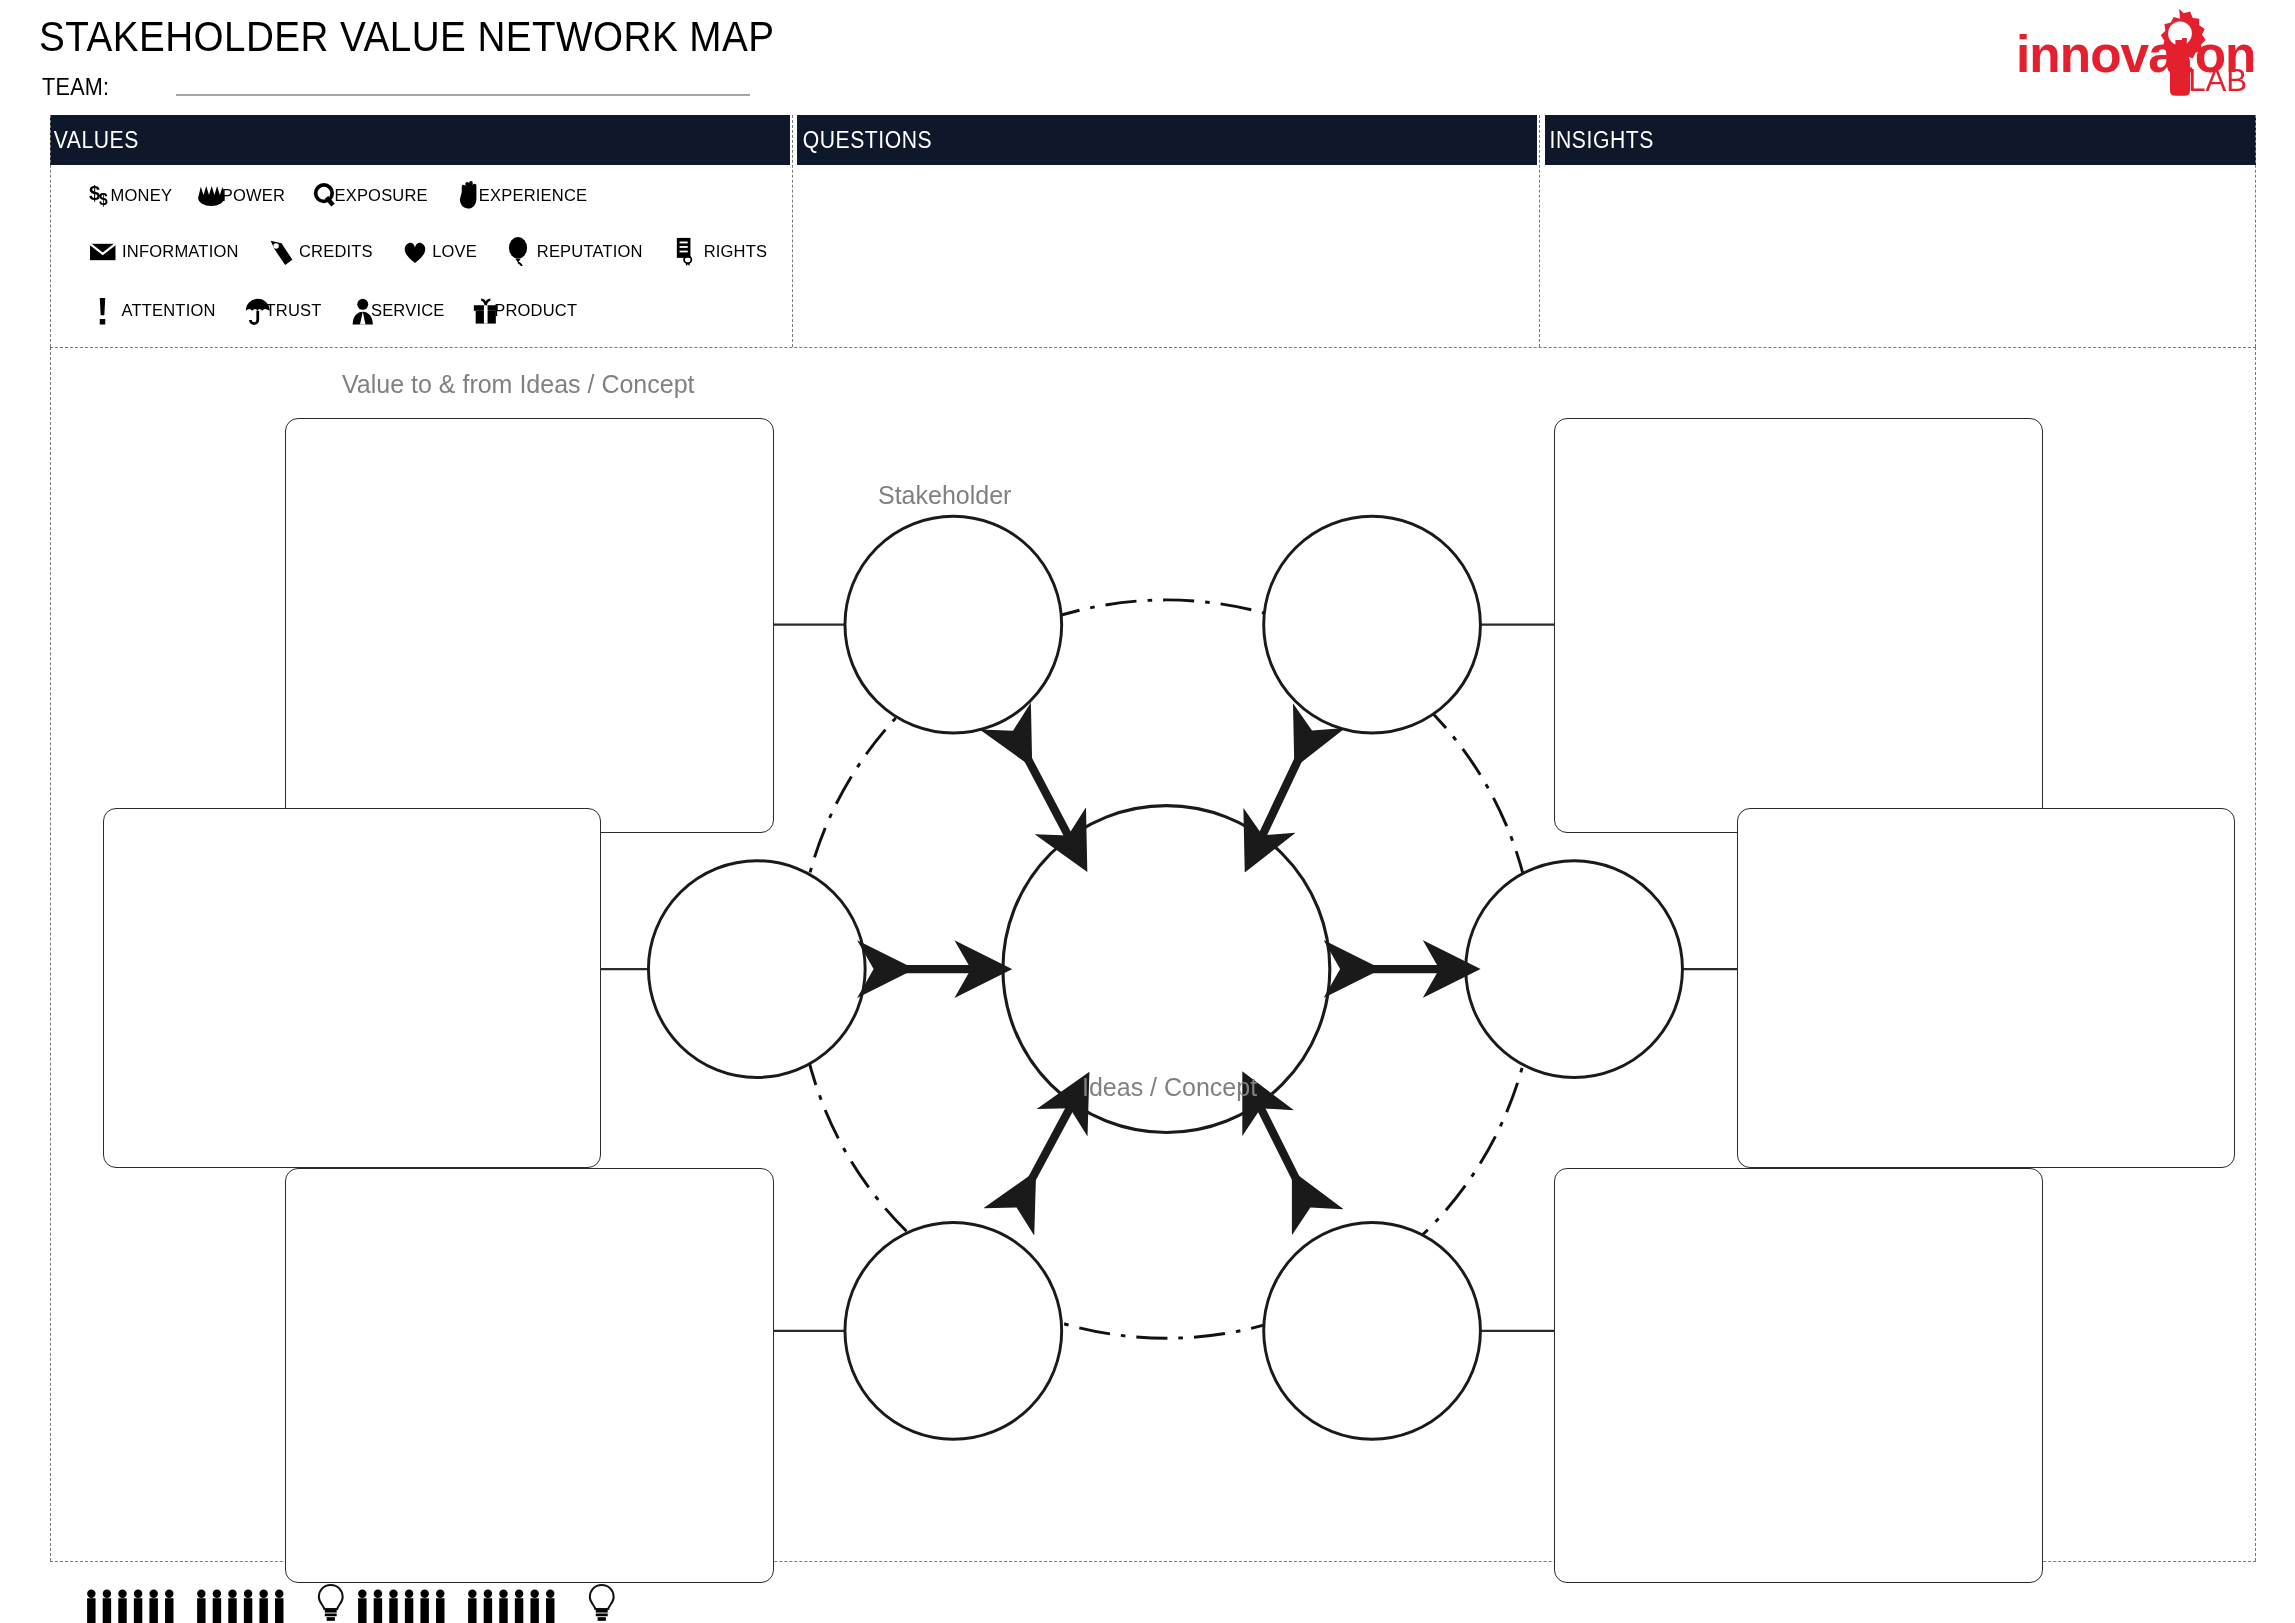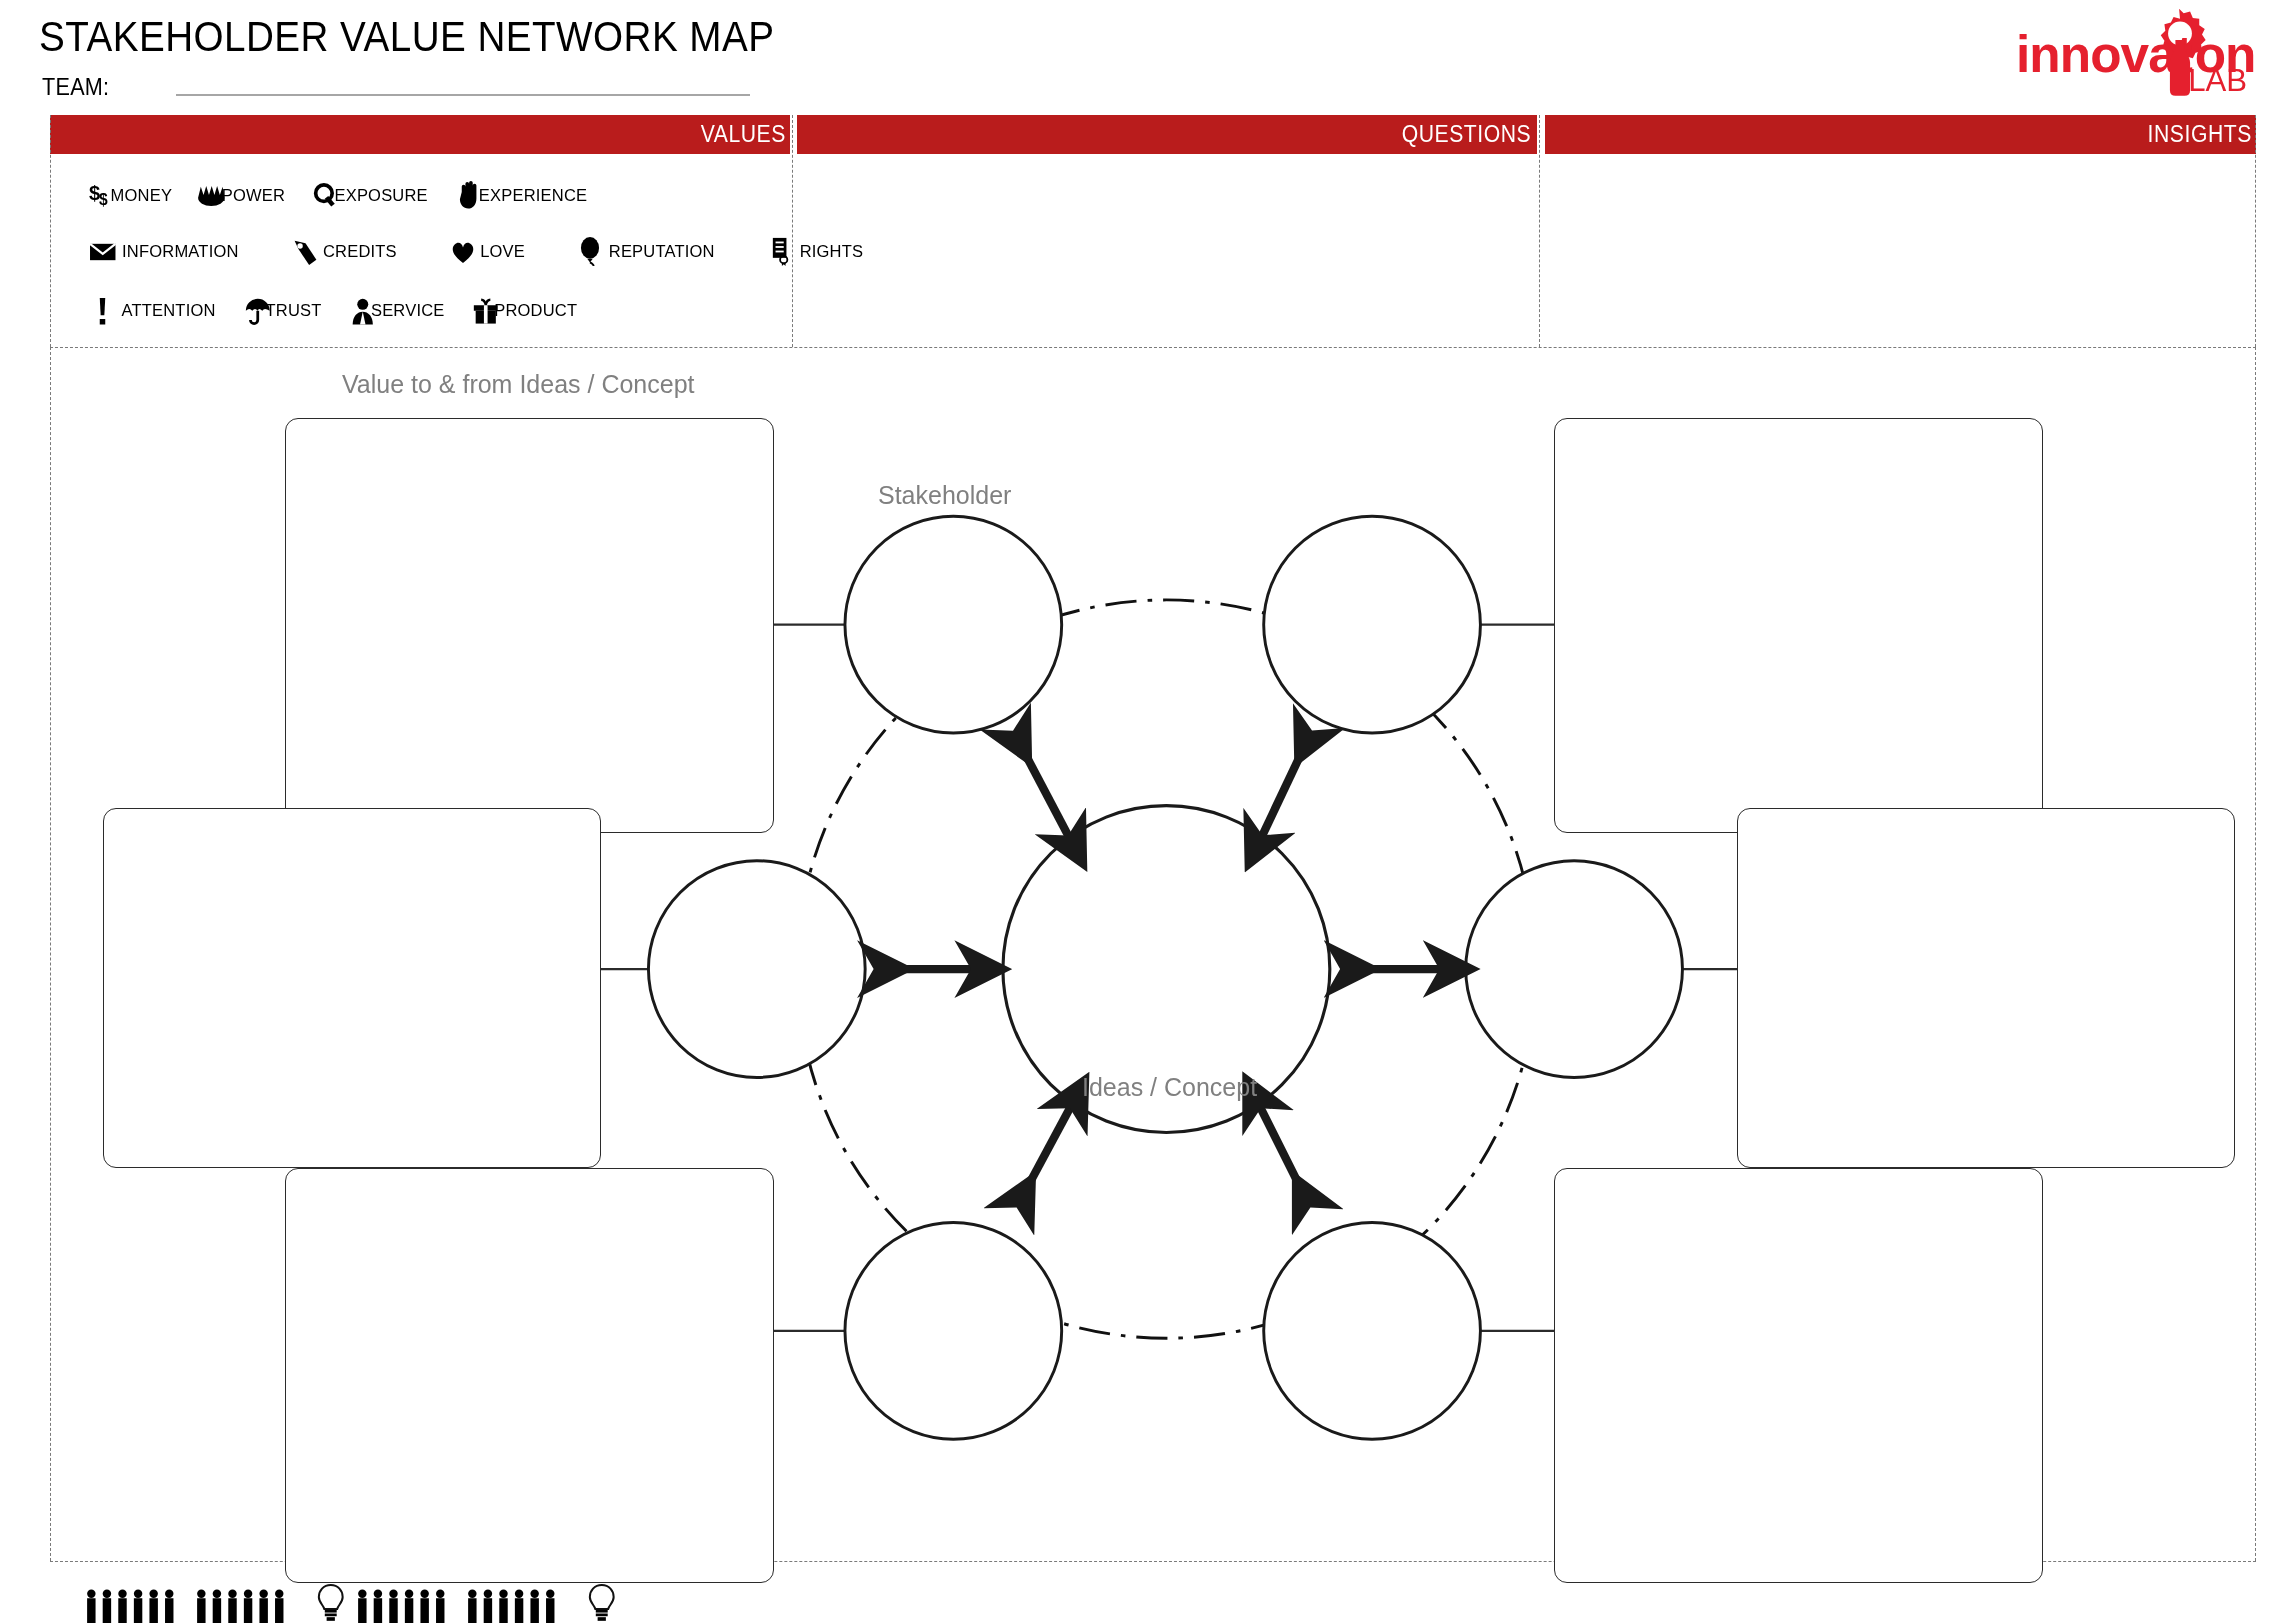--- a/index.html
+++ b/index.html
@@ -28,41 +28,41 @@
     transform:scaleX(.9);transform-origin:left bottom;
     white-space:nowrap;
   }
   #team-line{width:574px;height:2.8px;background:#a6a6a6;margin-left:14.7px;margin-bottom:4.6px;}
 
   
   #logo{position:absolute;right:16.5px;top:5.5px;width:266px;height:88px;}
 
   
   .bar{
-    position:absolute;top:115px;height:39px;background:#b91c1c;
-    color:#fff;display:flex;align-items:center;justify-content:flex-end;
+    position:absolute;top:115px;height:50px;background:#0f172a;
+    color:#fff;display:flex;align-items:center;justify-content:flex-start;
   }
   .bar span{
     font-size:23px;letter-spacing:0.6px;
     font-family:"Liberation Sans Narrow","Liberation Sans",sans-serif;
     transform:scaleX(.92);
   }
   #bar-values   {left:50px;  width:740px;}
   #bar-questions{left:797px; width:740px;}
   #bar-insights {left:1545px;width:711px;}
 
   
   .dash-v{position:absolute;width:0;border-left:1.8px dashed #7a7a7a;}
   .dash-h{position:absolute;height:0;border-top:1.8px dashed #7a7a7a;}
 
   
   #values-pane{position:absolute;left:50px;top:163px;width:740px;height:184px;}
   .val-row{position:absolute;display:flex;align-items:center;left:37px;}
   #vrow0{top:18.4px;}
-  #vrow1{top:75px;gap:24px;}
+  #vrow1{top:75px;}
   #vrow2{top:134px;}
   .val-item{display:flex;align-items:center;margin-right:24px;}
   .val-ico{width:31px;height:27.5px;display:flex;align-items:center;justify-content:center;margin-right:0.9px;}
   .val-ico svg{display:block;}
   .val-txt{
     font-size:17.4px;letter-spacing:0.2px;
     font-family:"Liberation Sans Narrow","Liberation Sans",sans-serif;
     transform:scaleX(.95);white-space:nowrap;
   }
   .val-item.tight .val-txt{margin-left:-10px;}

